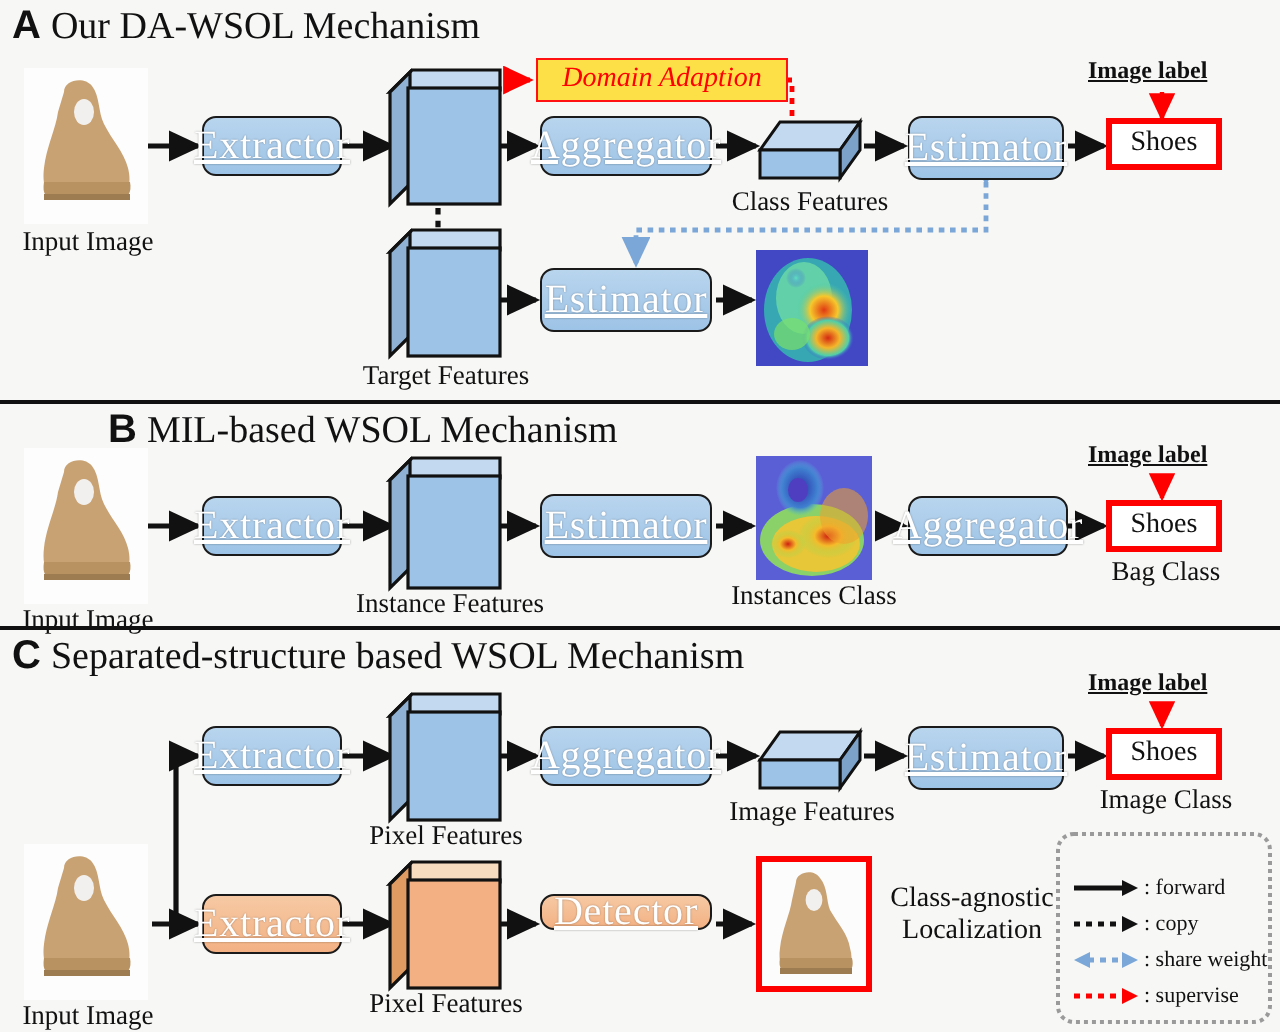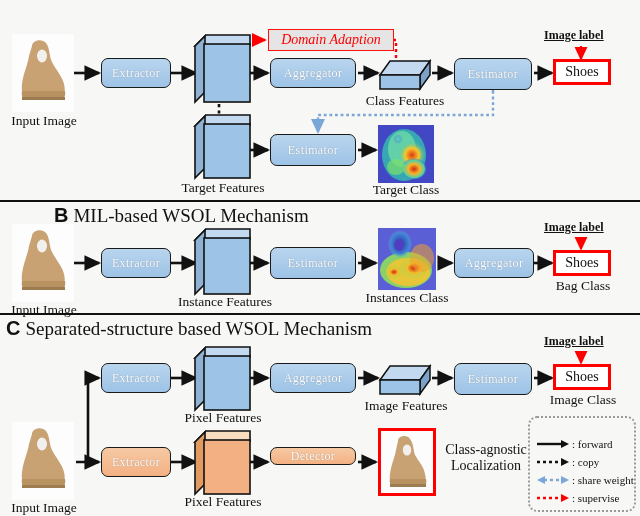--- a/index.html
+++ b/index.html
@@ -23,40 +23,41 @@
   .panel-letter{font-family:"Liberation Sans",sans-serif;font-weight:bold;font-size:20px;margin-right:5px;}
 
   
   .procbox{
     position:absolute;
     box-sizing:border-box;
     border:1.6px solid #1a1a1a;
     border-radius:7px;
     display:flex;align-items:center;justify-content:center;
     color:#ffffff;
-    font-size:12px;
+    font-size:20px;
     text-shadow:0 0 1px rgba(0,0,0,.35);
     letter-spacing:.4px;
     white-space:nowrap;
+    text-decoration:underline;
   }
   .procbox.blue{background:linear-gradient(#b9d5ee,#9dc3e6);}
   .procbox.orange{background:linear-gradient(#f6c9a4,#f3b183);}
 
   
   .classbox{
     position:absolute;box-sizing:border-box;
     border:3px solid #ff0000;background:#ffffff;
     display:flex;align-items:center;justify-content:center;
     font-size:14px;color:#111;white-space:nowrap;
   }
 
   
   .redlabelbox{
     position:absolute;box-sizing:border-box;
-    border:1.6px solid #ff1111;background:#e5e5e5;
+    border:1.6px solid #ff1111;background:#fde047;
     display:flex;align-items:center;justify-content:center;
     font-size:14px;color:#ff0000;font-style:italic;white-space:nowrap;
   }
 
   
   .cap{position:absolute;font-size:13.5px;white-space:nowrap;text-align:center;}
   .cap.two{white-space:normal;line-height:1.12;}
   .imglabel{position:absolute;font-size:12px;font-weight:bold;
             text-decoration:underline;white-space:nowrap;}
 
@@ -151,20 +152,23 @@
     <line x1="534" y1="378" x2="552" y2="378" stroke="#111" stroke-width="2.6" marker-end="url(#ah-black)"></line>
     <line x1="581" y1="352" x2="581" y2="363" stroke="#ff0000" stroke-width="2.2" stroke-dasharray="2.6 2.6" marker-end="url(#ah-red)"></line>
 
     <line x1="170" y1="462" x2="196" y2="462" stroke="#111" stroke-width="2.6" marker-end="url(#ah-black)"></line>
     <line x1="248" y1="462" x2="268" y2="462" stroke="#111" stroke-width="2.6" marker-end="url(#ah-black)"></line>
     <line x1="358" y1="462" x2="376" y2="462" stroke="#111" stroke-width="2.6" marker-end="url(#ah-black)"></line>
   </g>
 </svg>
 
 <div class="panel" id="panelA">
+  <div class="panel-title">
+    <span class="panel-letter">A</span><span>Our DA-WSOL Mechanism</span>
+  </div>
 
   <div class="photo" style="left:12px;top:34px;width:62px;height:78px;">
     <svg width="62" height="78" viewBox="0 0 62 78">
       <rect width="62" height="78" fill="#fdfdfd"></rect>
       <path d="M20 12 C20 6 30 4 34 9 C38 14 37 22 40 28 C44 36 50 42 52 50 C54 58 52 64 46 65 L16 65 C11 64 9 58 10 50 C11 40 16 30 17 22 Z" fill="#c9a273"></path>
       <path d="M10 57 C9 63 11 66 17 66 L47 66 C52 66 54 62 53 57 Z" fill="#b99262"></path>
       <ellipse cx="30" cy="22" rx="5" ry="6.5" fill="#f2f0ee"></ellipse>
       <path d="M10 63 L53 63 L53 66 L10 66 Z" fill="#9d7c52"></path>
     </svg>
   </div>
@@ -230,21 +234,20 @@
       </defs>
       <rect width="56" height="58" fill="#4248c4"></rect>
       <ellipse cx="26" cy="30" rx="22" ry="26" fill="#35b9b0" opacity=".85"></ellipse>
       <ellipse cx="24" cy="24" rx="14" ry="18" fill="#6ddca8" opacity=".8"></ellipse>
       <ellipse cx="34" cy="30" rx="14" ry="14" fill="url(#hgA2)"></ellipse>
       <ellipse cx="36" cy="44" rx="13" ry="11" fill="url(#hgA1)"></ellipse>
       <ellipse cx="20" cy="14" rx="5" ry="5" fill="url(#hgA3)"></ellipse>
       <ellipse cx="18" cy="42" rx="9" ry="8" fill="#7be06a" opacity=".7"></ellipse>
     </svg>
   </div>
-  <div class="cap" style="left:358px;top:182px;width:96px;">Target Class</div>
 </div>
 
 <div class="divider" id="divA"></div>
 
 <div class="panel" id="panelB">
   <div class="panel-title" style="top:1px;margin-left:48px;">
     <span class="panel-letter">B</span><span>MIL-based WSOL Mechanism</span>
   </div>
 </div>
 

